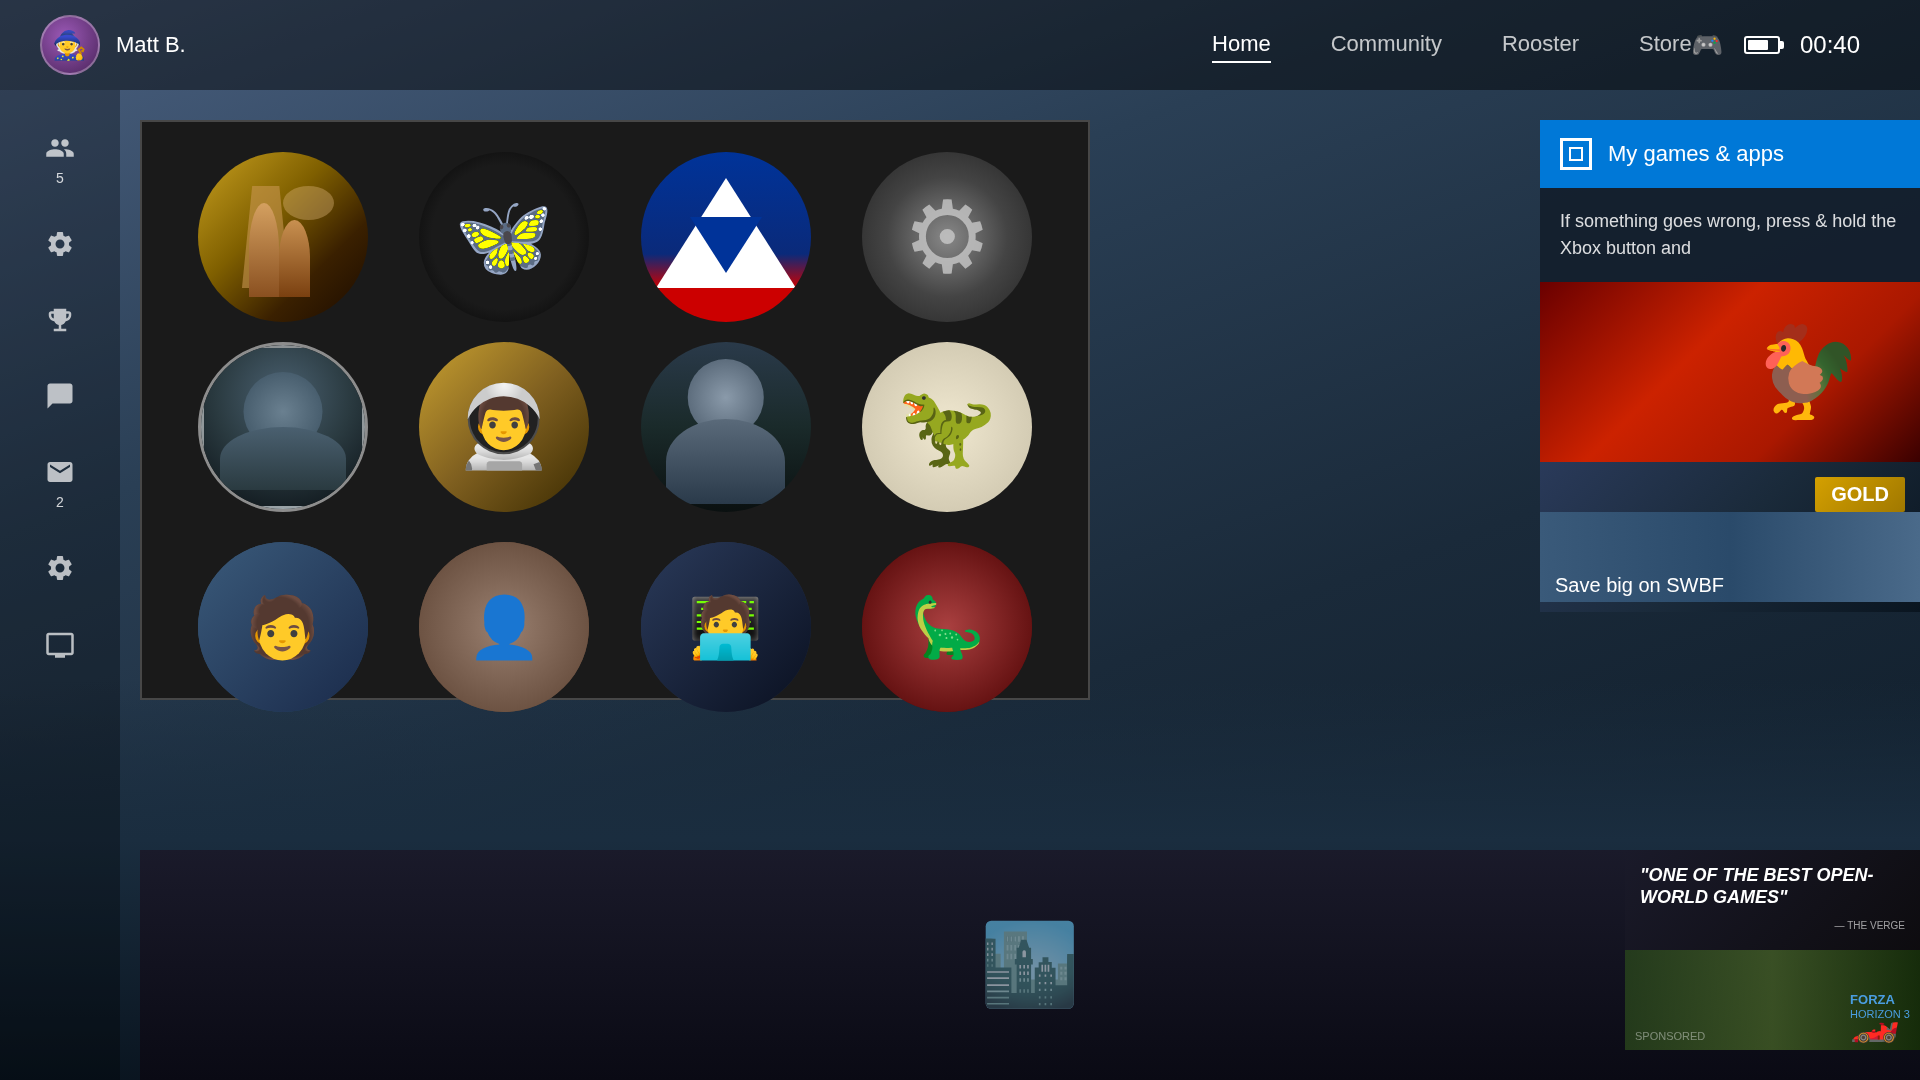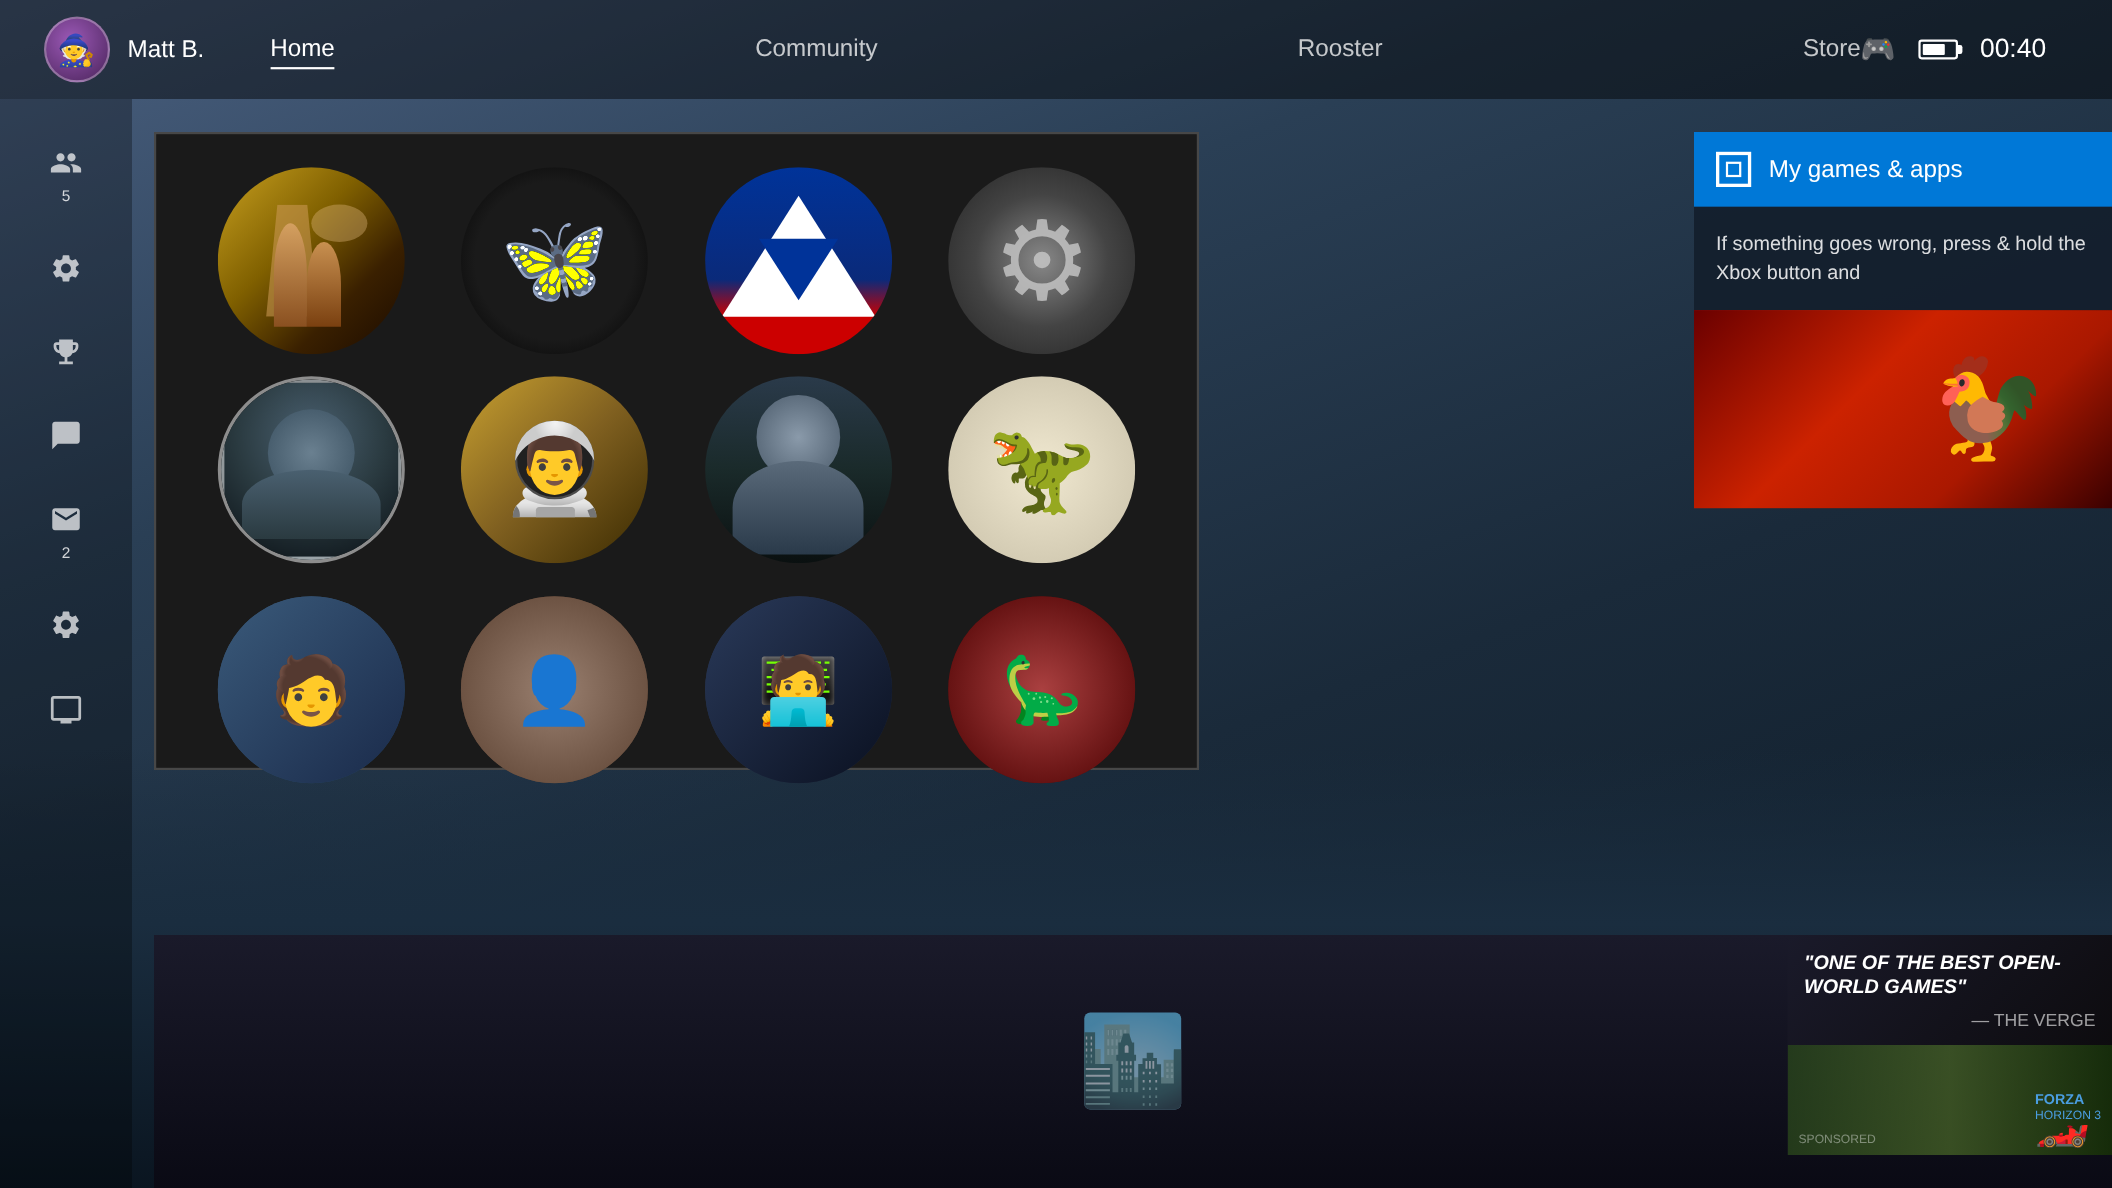--- a/index.html
+++ b/index.html
@@ -60,22 +60,23 @@
     .avatar-inner {
       font-size: 28px;
     }
     .username {
       color: #fff;
       font-size: 22px;
       font-weight: 400;
     }
     .nav-items {
       display: flex;
+      gap: 60px;
       flex: 1;
-      justify-content: space-between;
+      justify-content: flex-end;
     }
     .nav-item {
       color: rgba(255,255,255,0.75);
       font-size: 22px;
       font-weight: 300;
       cursor: pointer;
       padding: 4px 0;
     }
     .nav-item.active {
       color: #fff;
@@ -684,20 +685,27 @@
     </div>
     <div class="right-info">
       <span>If something goes wrong, press &amp; hold the Xbox button and</span>
     </div>
 
     <div class="rooster-card">
       <div style="position:absolute;inset:0;background:linear-gradient(135deg,#6a0000 0%,#cc2200 40%,#aa1800 70%,#3a0000 100%);"></div>
       <div style="position:absolute;top:0;right:0;width:60%;height:100%;display:flex;align-items:center;justify-content:center;font-size:90px;">🐓</div>
     </div>
 
+    <div class="gold-card">
+      <div class="gold-bg"></div>
+      <div style="position:absolute;top:0;left:0;right:0;bottom:0;background:linear-gradient(135deg,#2a3a5a 0%,#1a2a3a 50%,#0a1520 100%);"></div>
+      <div class="gold-badge">GOLD</div>
+      <div style="position:absolute;bottom:10px;left:0;right:0;height:60%;background:linear-gradient(90deg,#3a5a7a,#2a4a6a,#4a6a8a);"></div>
+      <span class="gold-label">Save big on SWBF</span>
+    </div>
   </div>
 
   <div class="bottom-row">
 
     <div class="watchdogs-thumb">
       <div style="position:absolute;inset:0;background:linear-gradient(160deg,#1a3a5a 0%,#0a1a2a 60%,#060e14 100%);"></div>
       <div class="watchdogs-title">
         <span style="font-size:13px;font-weight:800;letter-spacing:-0.5px;">WATCH DOGS 2</span>
       </div>
       <div style="position:absolute;bottom:0;left:0;right:0;top:30%;display:flex;align-items:flex-end;justify-content:center;padding-bottom:5px;font-size:55px;">🧑‍💻</div>
@@ -719,21 +727,21 @@
 
     <div class="forza-ad">
       <div style="position:absolute;inset:0;background:linear-gradient(135deg,#1a1a2a,#0a0808);"></div>
       <div style="position:absolute;bottom:0;left:0;right:0;height:50%;overflow:hidden;">
         <div style="width:100%;height:100%;background:linear-gradient(90deg,#2a4a1a,#4a6a2a,#1a3a0a);opacity:0.7;"></div>
         <div style="position:absolute;bottom:5px;right:20px;font-size:40px;">🏎️</div>
       </div>
       <div class="forza-quote">
         <span>"ONE OF THE BEST OPEN-WORLD GAMES"</span>
       </div>
-      <div style="position:absolute;top:70px;right:15px;color:rgba(255,255,255,0.6);font-size:16px;">— THE VERGE</div>
+      <div style="position:absolute;top:70px;right:15px;color:rgba(255,255,255,0.6);font-size:10px;">— THE VERGE</div>
       <div style="position:absolute;bottom:30px;right:10px;">
         <div style="color:#4a9de0;font-size:13px;font-weight:700;line-height:1.2;">FORZA</div>
         <div style="color:#4a9de0;font-size:11px;font-weight:400;">HORIZON 3</div>
       </div>
       <div class="sponsored-tag">SPONSORED</div>
     </div>
   </div>
 
 </div>
 

